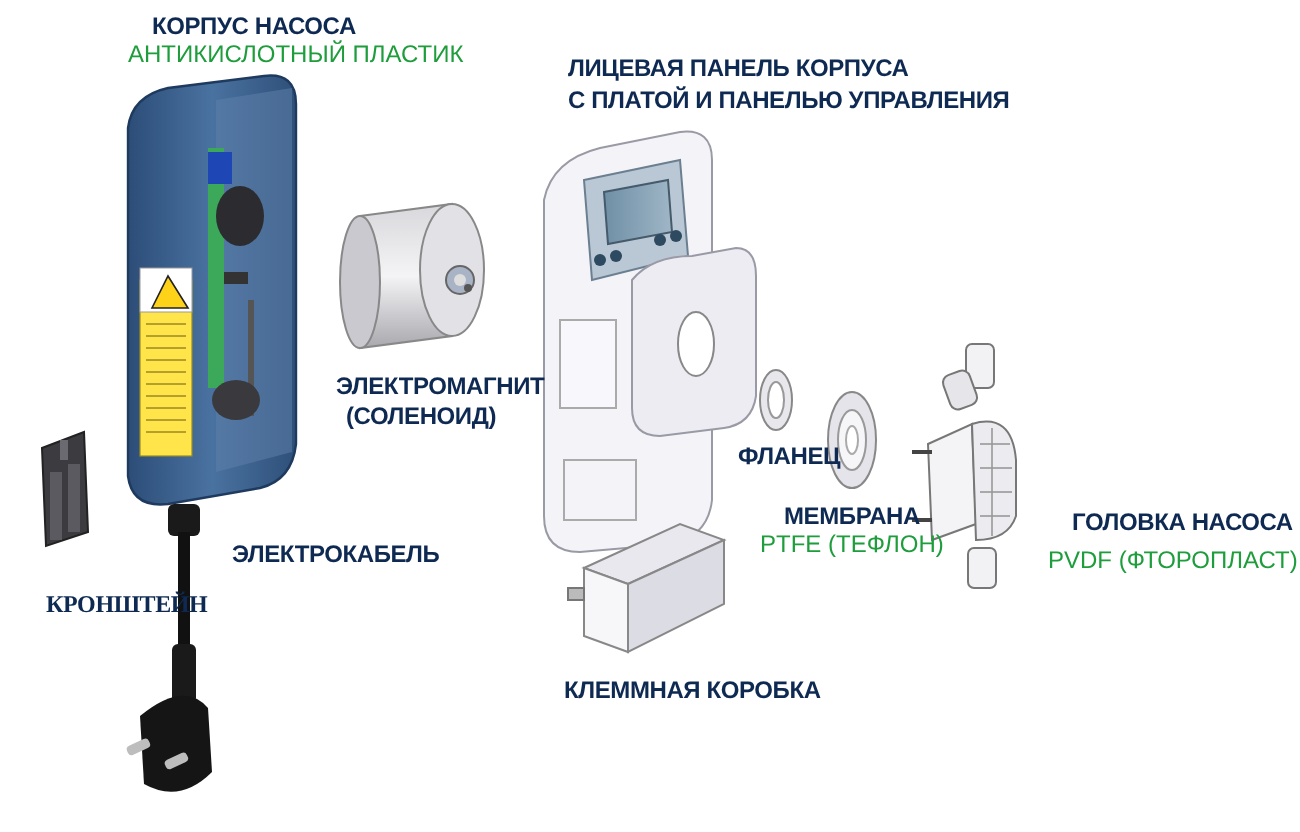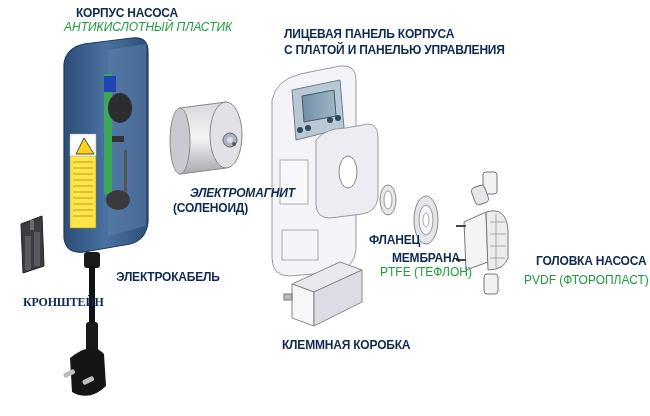--- a/index.html
+++ b/index.html
@@ -127,29 +127,29 @@
 
   <g>
     <path d="M292 284 L340 262 L362 270 L314 292 Z" fill="#e8e8ee" stroke="#888"></path>
     <path d="M292 284 L314 292 L314 326 L292 318 Z" fill="#f7f7fa" stroke="#888"></path>
     <path d="M314 292 L362 270 L362 302 L314 326 Z" fill="#dcdce4" stroke="#888"></path>
     <rect x="284" y="294" width="8" height="6" fill="#bbb" stroke="#777"></rect>
   </g>
 </svg>
 
 <div class="lbl" style="left:64px;top:6px;">КОРПУС НАСОСА</div>
-<div class="sub" style="left:64px;top:20px;font-style:italic;">АНТИКИСЛОТНЫЙ ПЛАСТИК</div>
+<div class="sub" style="left:64px;top:20px;">АНТИКИСЛОТНЫЙ ПЛАСТИК</div>
 
 <div class="lbl" style="left:272px;top:27px;">ЛИЦЕВАЯ ПАНЕЛЬ КОРПУСА</div>
 <div class="lbl" style="left:272px;top:43px;">С ПЛАТОЙ И ПАНЕЛЬЮ УПРАВЛЕНИЯ</div>
 
-<div class="lbl" style="left:178px;top:186px;font-style:italic;">ЭЛЕКТРОМАГНИТ</div>
+<div class="lbl" style="left:156px;top:186px;">ЭЛЕКТРОМАГНИТ</div>
 <div class="lbl" style="left:161px;top:201px;">(СОЛЕНОИД)</div>
 
-<div class="lbl" style="left:357px;top:221px;margin-top:12px;">ФЛАНЕЦ</div>
+<div class="lbl" style="left:357px;top:221px;">ФЛАНЕЦ</div>
 
 <div class="lbl" style="left:380px;top:251px;">МЕМБРАНА</div>
 <div class="sub" style="left:380px;top:265px;">PTFE (ТЕФЛОН)</div>
 
 <div class="lbl" style="left:524px;top:218px;margin-top:36px;">ГОЛОВКА НАСОСА</div>
 <div class="sub" style="left:524px;top:233px;margin-top:40px;">PVDF (ФТОРОПЛАСТ)</div>
 
 <div class="lbl" style="left:11px;top:295px;font-family:Liberation Serif, serif;">КРОНШТЕЙН</div>
 
 <div class="lbl" style="left:104px;top:270px;">ЭЛЕКТРОКАБЕЛЬ</div>

